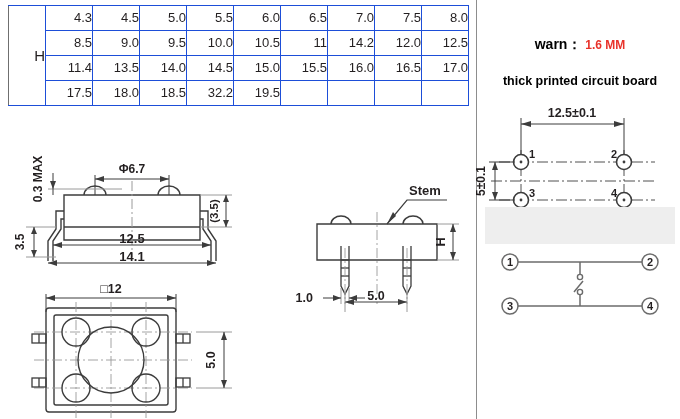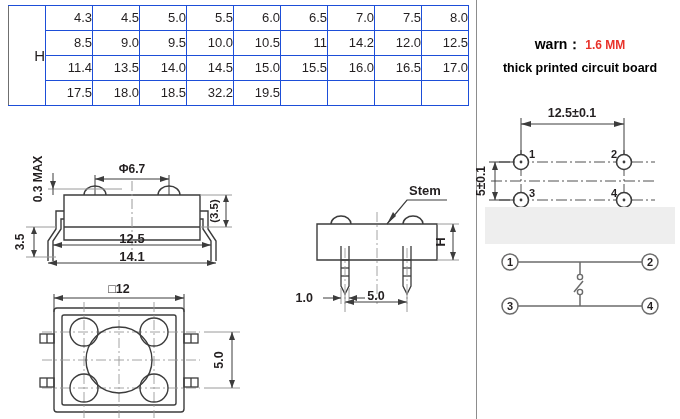--- a/index.html
+++ b/index.html
@@ -41,21 +41,21 @@
   }
   .h-table td.blank{}
 
   
   .warn-wrap{
     position:absolute;left:480px;top:36px;width:200px;
     text-align:center;
   }
   .warn-line1{font-size:14px;font-weight:bold;color:#000;letter-spacing:0px;}
   .warn-val{color:#e8322a;font-size:12px;font-weight:bold;}
-  .warn-line2{font-size:12.5px;font-weight:bold;color:#000;margin-top:7px;}
+  .warn-line2{font-size:12.5px;font-weight:bold;color:#000;margin-top:20px;}
 
   
   .draw{position:absolute;}
   .draw svg{display:block;overflow:visible;}
 
   
   .grey-band{
     position:absolute;left:485px;top:207px;width:190px;height:37px;
     background:#eeeeee;
   }
@@ -284,21 +284,21 @@
 
       <g stroke="#3c3c3c" fill="none" stroke-width="1">
         <line x1="36" y1="118" x2="204" y2="118"></line>
       </g>
       <polygon points="36,118 45,115 45,121" fill="#3c3c3c"></polygon>
       <polygon points="204,118 195,115 195,121" fill="#3c3c3c"></polygon>
       <text x="120" y="116" text-anchor="middle" font-size="13" font-weight="bold">14.1</text>
     </svg>
   </div>
 
-  <div class="draw" style="left:32px;top:282px;">
+  <div class="draw" style="left:24px;top:282px;">
     <svg width="230" height="136" viewBox="0 0 230 136">
 
       <g stroke="#3c3c3c" fill="none" stroke-width="1">
         <line x1="22" y1="12" x2="22" y2="30"></line>
         <line x1="152" y1="12" x2="152" y2="30"></line>
         <line x1="22" y1="16" x2="152" y2="16"></line>
       </g>
       <polygon points="22,16 31,13 31,19" fill="#3c3c3c"></polygon>
       <polygon points="152,16 143,13 143,19" fill="#3c3c3c"></polygon>
       <text x="87" y="11" text-anchor="middle" font-size="12.5" font-weight="bold">□12</text>

